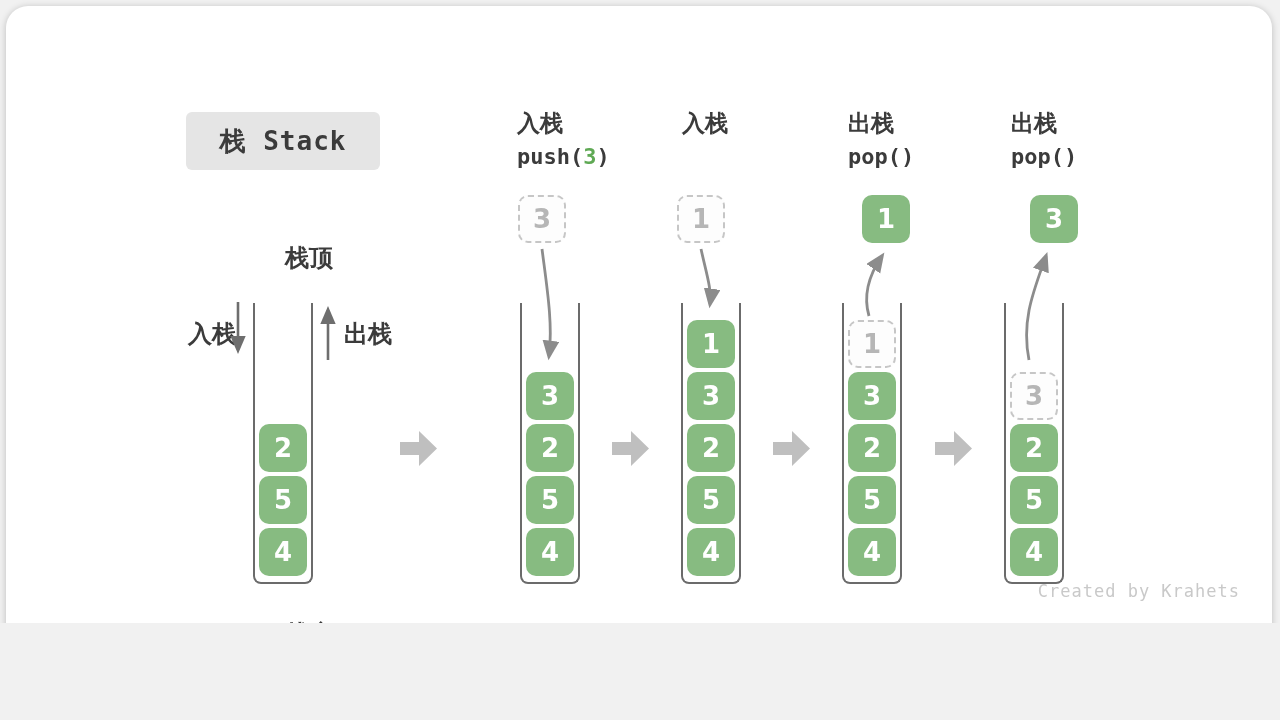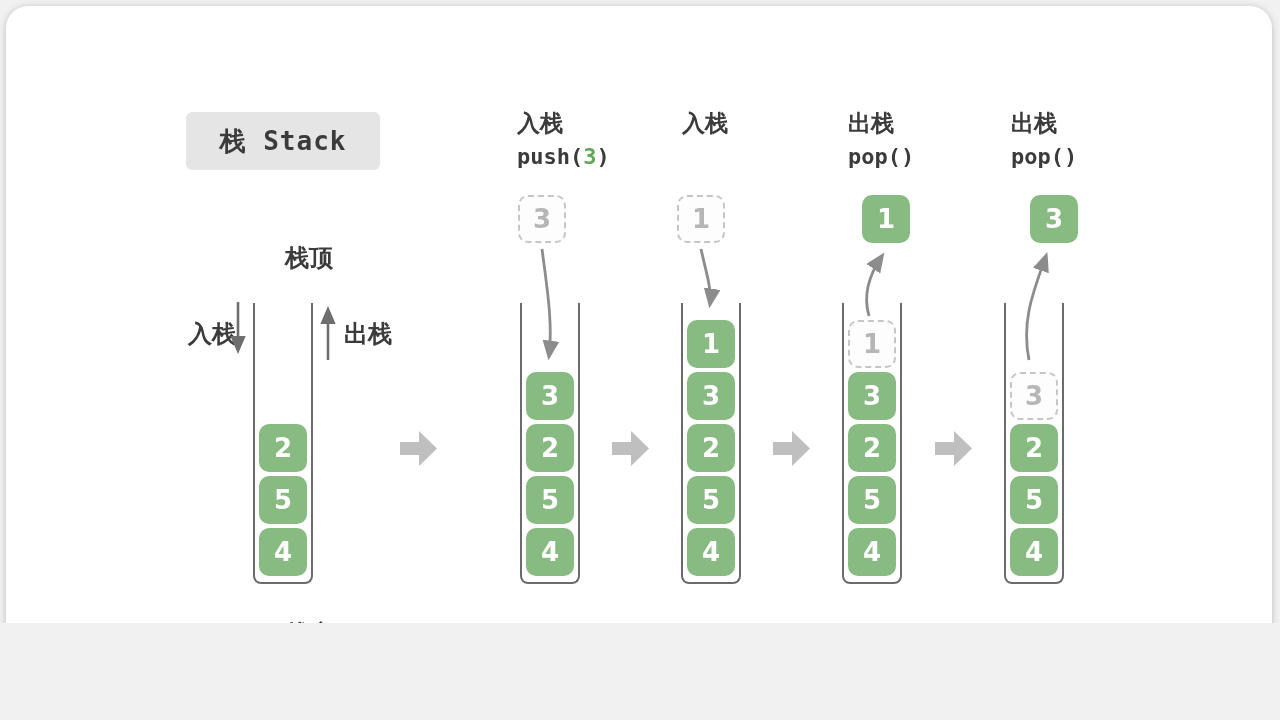--- a/index.html
+++ b/index.html
@@ -148,13 +148,14 @@
     <path d="M 701 249 C 706 272 712 290 710 304" stroke="#8c8c8c" stroke-width="2.8" fill="none" marker-end="url(#ah-gray)"></path>
     <path d="M 869 316 C 862 292 871 272 882 256" stroke="#8c8c8c" stroke-width="2.8" fill="none" marker-end="url(#ah-gray)"></path>
     <path d="M 1029 360 C 1021 320 1034 290 1046 256" stroke="#8c8c8c" stroke-width="2.8" fill="none" marker-end="url(#ah-gray)"></path>
 
     <path d="M 400 442 h 19 v -11 l 18 17.5 l -18 17.5 v -11 h -19 Z" fill="#bfbfbf"></path>
     <path d="M 612 442 h 19 v -11 l 18 17.5 l -18 17.5 v -11 h -19 Z" fill="#bfbfbf"></path>
     <path d="M 773 442 h 19 v -11 l 18 17.5 l -18 17.5 v -11 h -19 Z" fill="#bfbfbf"></path>
     <path d="M 935 442 h 19 v -11 l 18 17.5 l -18 17.5 v -11 h -19 Z" fill="#bfbfbf"></path>
   </svg>
 
+  <div class="credit">Created by Krahets</div>
 </div>
 
 </body></html>

